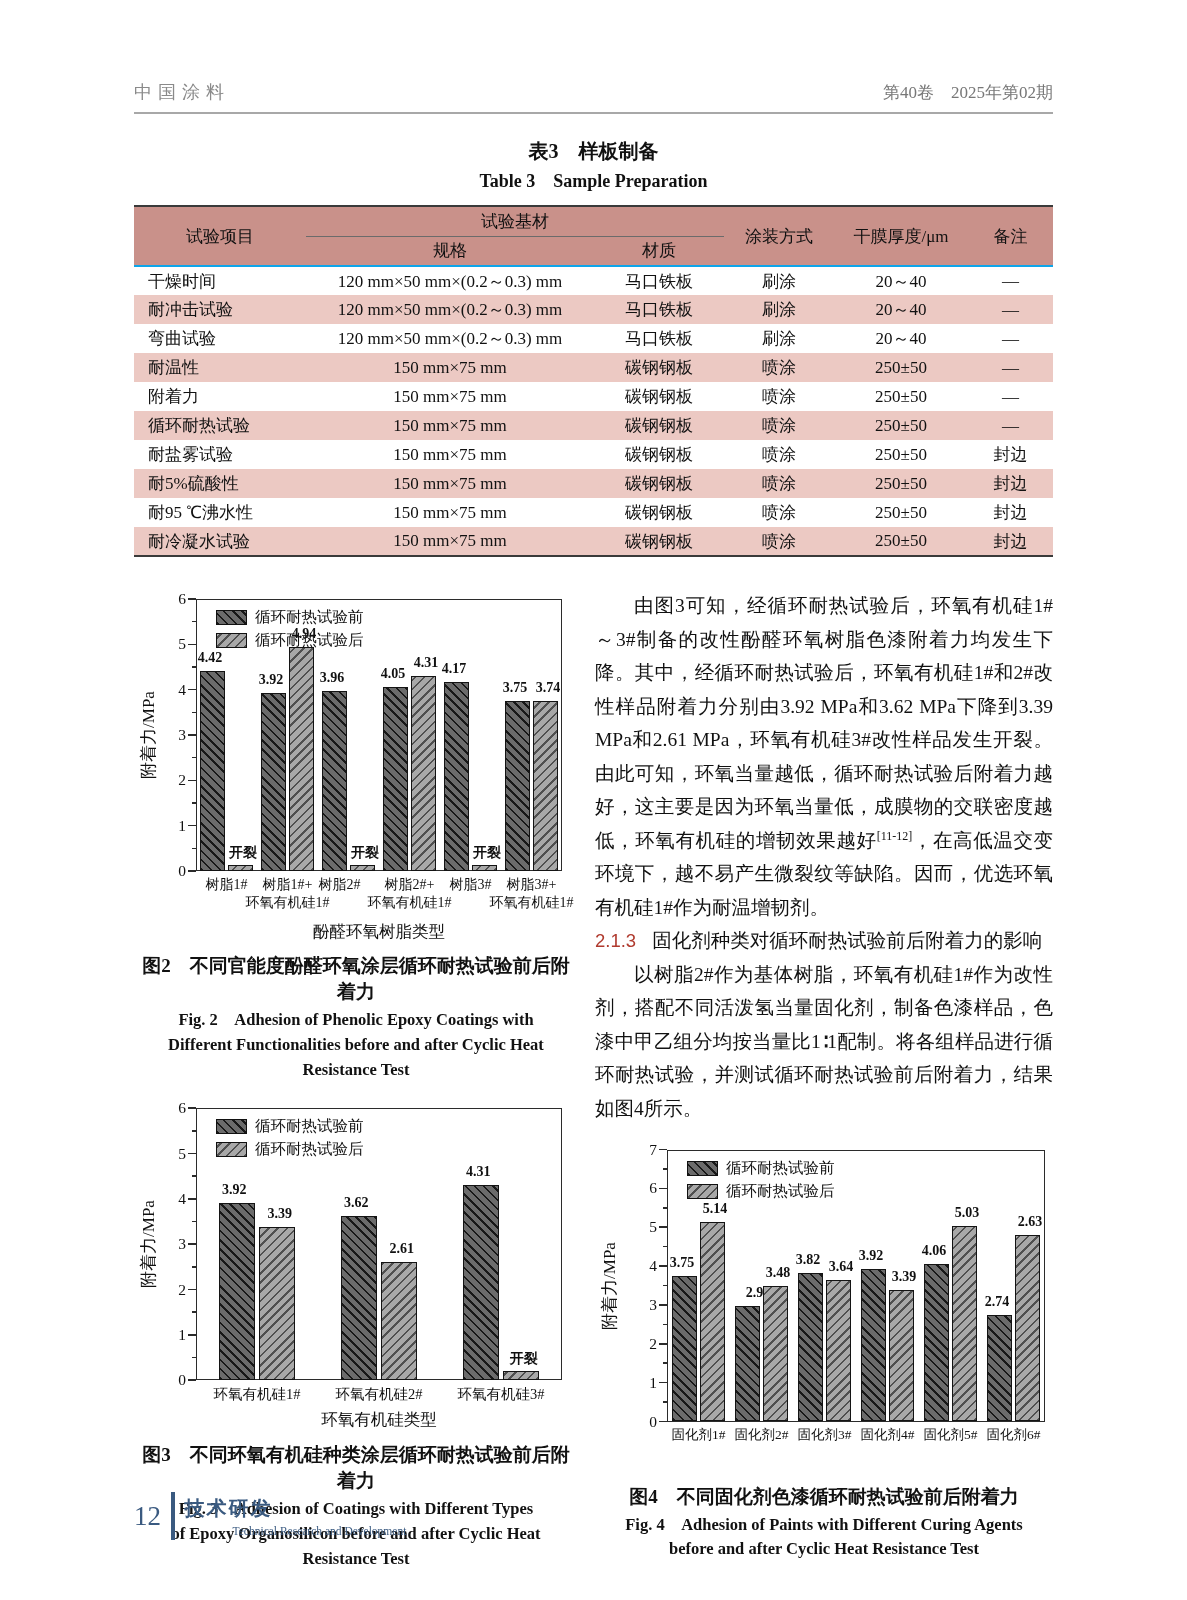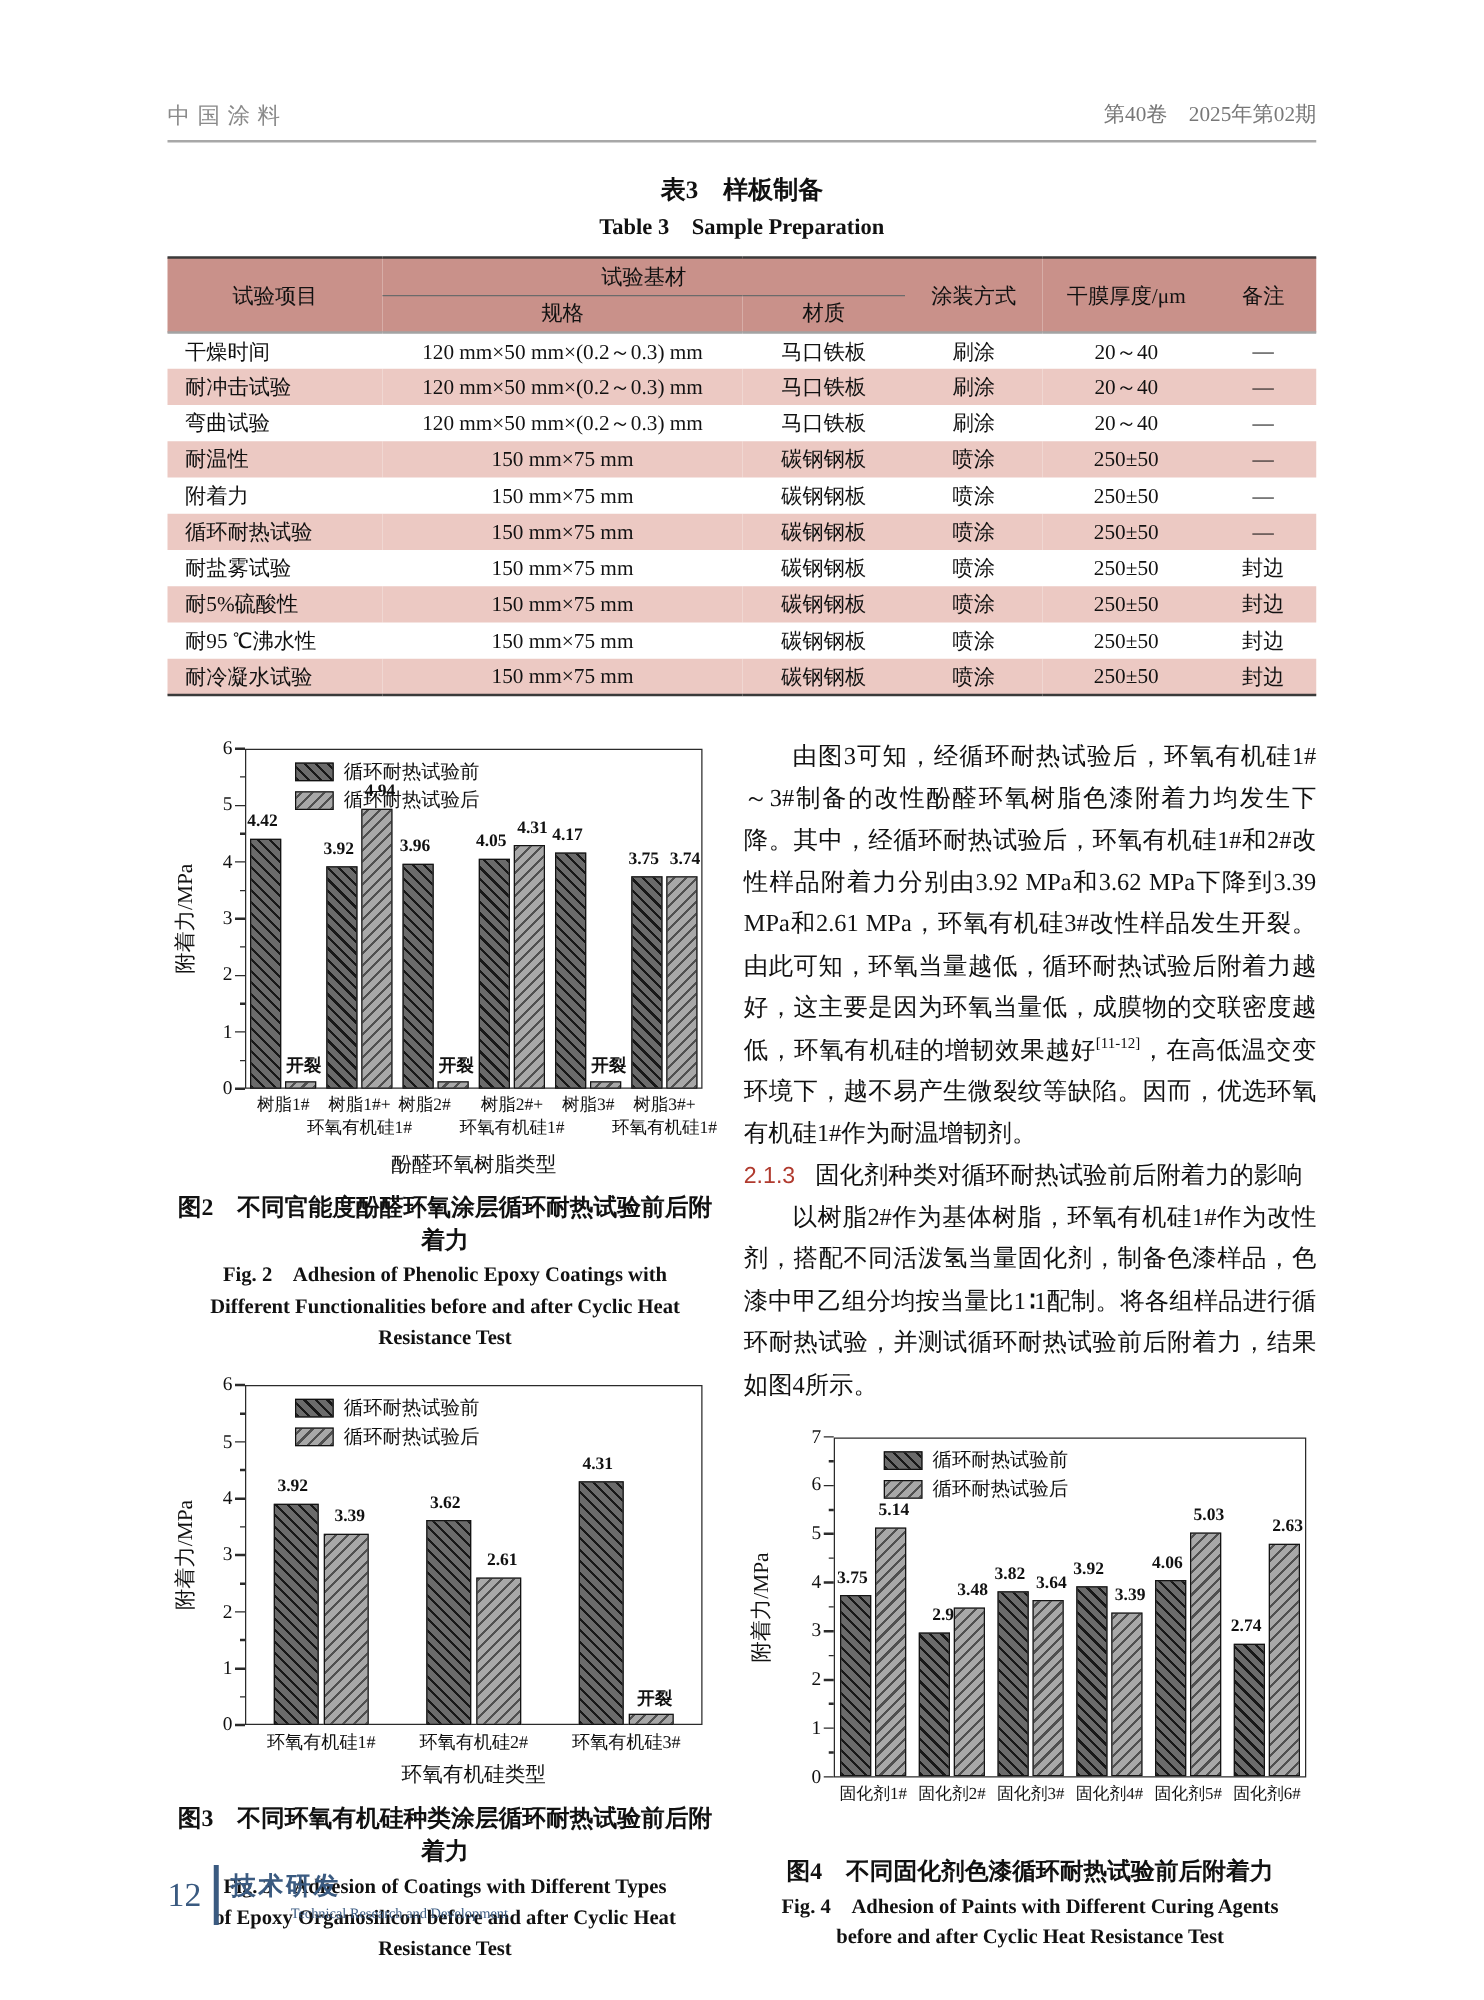--- a/index.html
+++ b/index.html
@@ -7,40 +7,40 @@
   .page {
     position:relative;
     width:1187px; height:1600px;
     background:#ffffff;
     font-family:"Liberation Serif", serif;
     color:#111;
     padding:80px 134px 0 134px;
     overflow:hidden;
   }
   
-  .pg-header { display:flex; justify-content:space-between; align-items:flex-start; }
+  .pg-header { display:flex; justify-content:space-between; align-items:center; }
   .journal-name { font-size:18px; color:#8a8a8a; letter-spacing:6px; }
   .issue-info   { font-size:17px; color:#777; }
   .pg-rule { border-bottom:2px solid #a8a8a8; margin-top:8px; }
 
   
   .tbl-title { text-align:center; margin-top:24px; }
   .tbl-title-cn { font-size:20px; font-weight:700; }
   .tbl-title-en { font-size:18px; font-weight:700; margin-top:4px; }
 
   
   table.ptable {
     width:919px; margin-top:12px;
     border-collapse:collapse;
     border-top:2.2px solid #3a3a3a;
     border-bottom:2.2px solid #3a3a3a;
     font-size:17px;
   }
   .ptable th { font-weight:400; background:#c9918a; height:30px; text-align:center; }
-  .ptable thead { border-bottom:2px solid #a3a3a3; }
+  .ptable thead { border-bottom:2px solid #0ea5e9; }
   .ptable th.grp { border-bottom:1.2px solid #6b6b6b; }
   .ptable td { height:29px; text-align:center; }
   .ptable tbody tr:nth-child(even) { background:#ecc9c3; }
   .c-item{width:172px}.c-spec{width:288px}.c-mat{width:130px}.c-method{width:110px}.c-thick{width:134px}.c-note{width:85px}
   .ptable td:first-child { text-align:left; padding-left:14px; }
 
   
   .columns { display:flex; gap:17px; margin-top:32px; }
   .col-left  { width:444px; }
   .col-right { width:458px; }
@@ -54,21 +54,21 @@
           transform:translate(-50%,-50%) rotate(-90deg); }
   .bar  { position:absolute; border:1px solid #141414; }
   .b0 { background-color:#6b6b6b;
         background-image:repeating-linear-gradient(45deg, rgba(0,0,0,.78) 0, rgba(0,0,0,.78) 1.8px, rgba(0,0,0,0) 1.8px, rgba(0,0,0,0) 6.5px); }
   .b1 { background-color:#a8a8a8;
         background-image:repeating-linear-gradient(-45deg, rgba(20,20,20,.6) 0, rgba(20,20,20,.6) 1.8px, rgba(0,0,0,0) 1.8px, rgba(0,0,0,0) 6.5px); }
   .vlab { position:absolute; width:60px; text-align:center; font-size:14px; font-weight:600; }
   .catl { position:absolute; text-align:center; white-space:pre-line; line-height:1.25; }
   .xtitle { position:absolute; text-align:center; font-size:16.5px; }
   .legend { position:absolute; display:flex; flex-direction:column; gap:2px; }
-  .lgrow { display:flex; align-items:center; gap:8px;margin-left:20px; }
+  .lgrow { display:flex; align-items:center; gap:8px; }
   .sw { width:31px; height:15px; border:1px solid #111; }
   .lgtext { font-size:15.5px; white-space:nowrap; }
 
   .fig-cap-cn { font-size:19px; font-weight:700; text-align:center; margin-top:6px; white-space:pre-line; }
   .fig-cap-en { font-size:16.5px; font-weight:700; text-align:center; white-space:pre-line; line-height:1.5; margin-top:3px; }
 
   
   .body-p { font-size:19.5px; line-height:1.72; text-align:justify; text-indent:2em; }
   .body-p sup { font-size:12px; }
   .sec-head { font-size:19.5px; line-height:1.72; }

